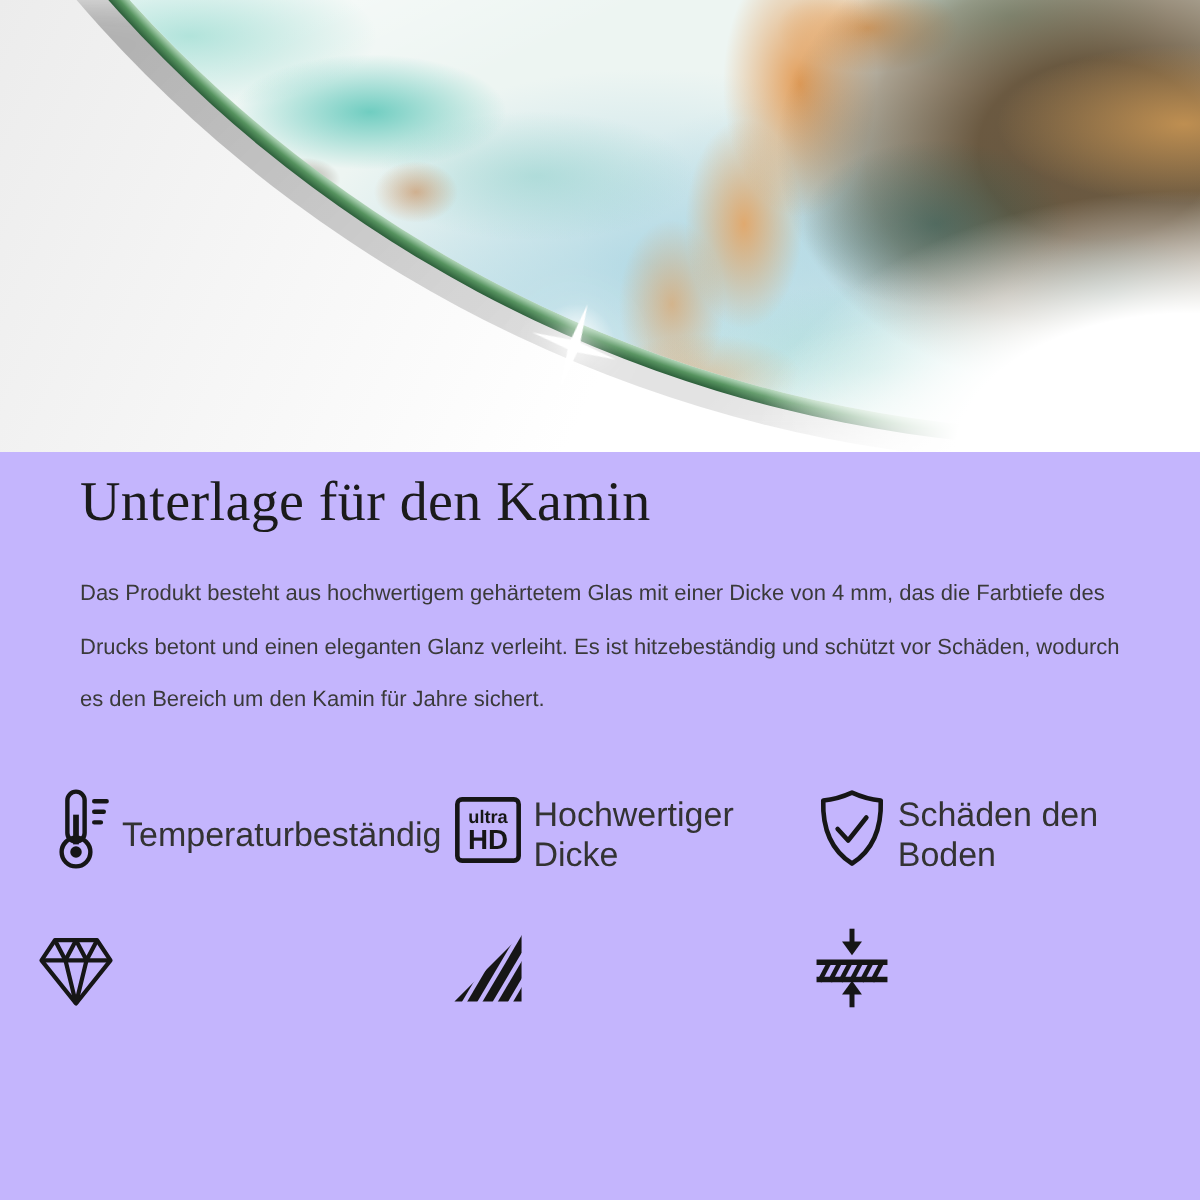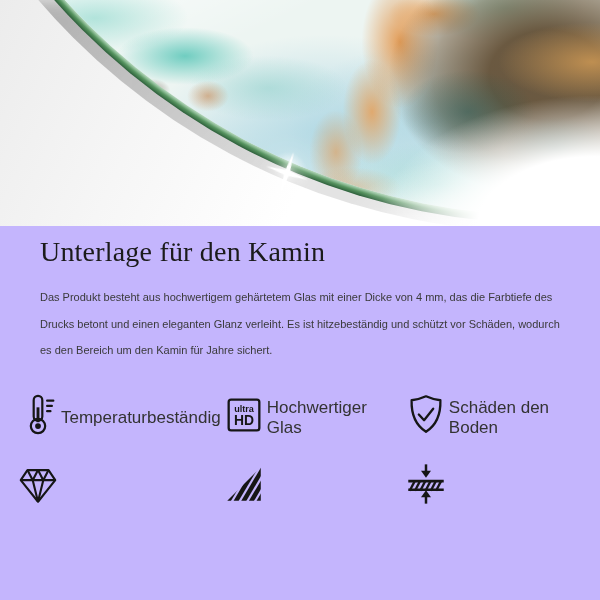--- a/index.html
+++ b/index.html
@@ -103,21 +103,21 @@
       </div>
 
       <div class="feature">
         <div class="ficon">
           <svg class="fsvg" width="46" height="46" viewBox="0 0 48 48" fill="none" stroke="#161616" stroke-width="2.4">
             <rect x="8" y="8" width="32" height="32" rx="2.5"></rect>
             <text x="24" y="20.5" text-anchor="middle" stroke="none" fill="#161616" font-family="Liberation Sans, sans-serif" font-size="9.5" font-weight="700">ultra</text>
             <text x="24" y="34" text-anchor="middle" stroke="none" fill="#161616" font-family="Liberation Sans, sans-serif" font-size="14.5" font-weight="800">HD</text>
           </svg>
         </div>
-        <div class="flabel">Hochwertiger Glas</div>
+        <div class="flabel">Hochwertiger Dicke</div>
       </div>
 
       <div class="feature">
         <div class="ficon">
           <svg class="fsvg" width="46" height="46" viewBox="0 0 48 48" fill="none" stroke="#161616" stroke-width="2.4" stroke-linejoin="round">
             <path d="M24 4.5 C29.5 7 34.5 8.2 39 8.6 C39.4 21 36.5 33.5 24 41.5 C11.5 33.5 8.6 21 9 8.6 C13.5 8.2 18.5 7 24 4.5 Z"></path>
             <path d="M16.5 23.5 L22 29.5 L31.5 17.5" stroke-linecap="round"></path>
           </svg>
         </div>
         <div class="flabel">Schäden den Boden</div>

